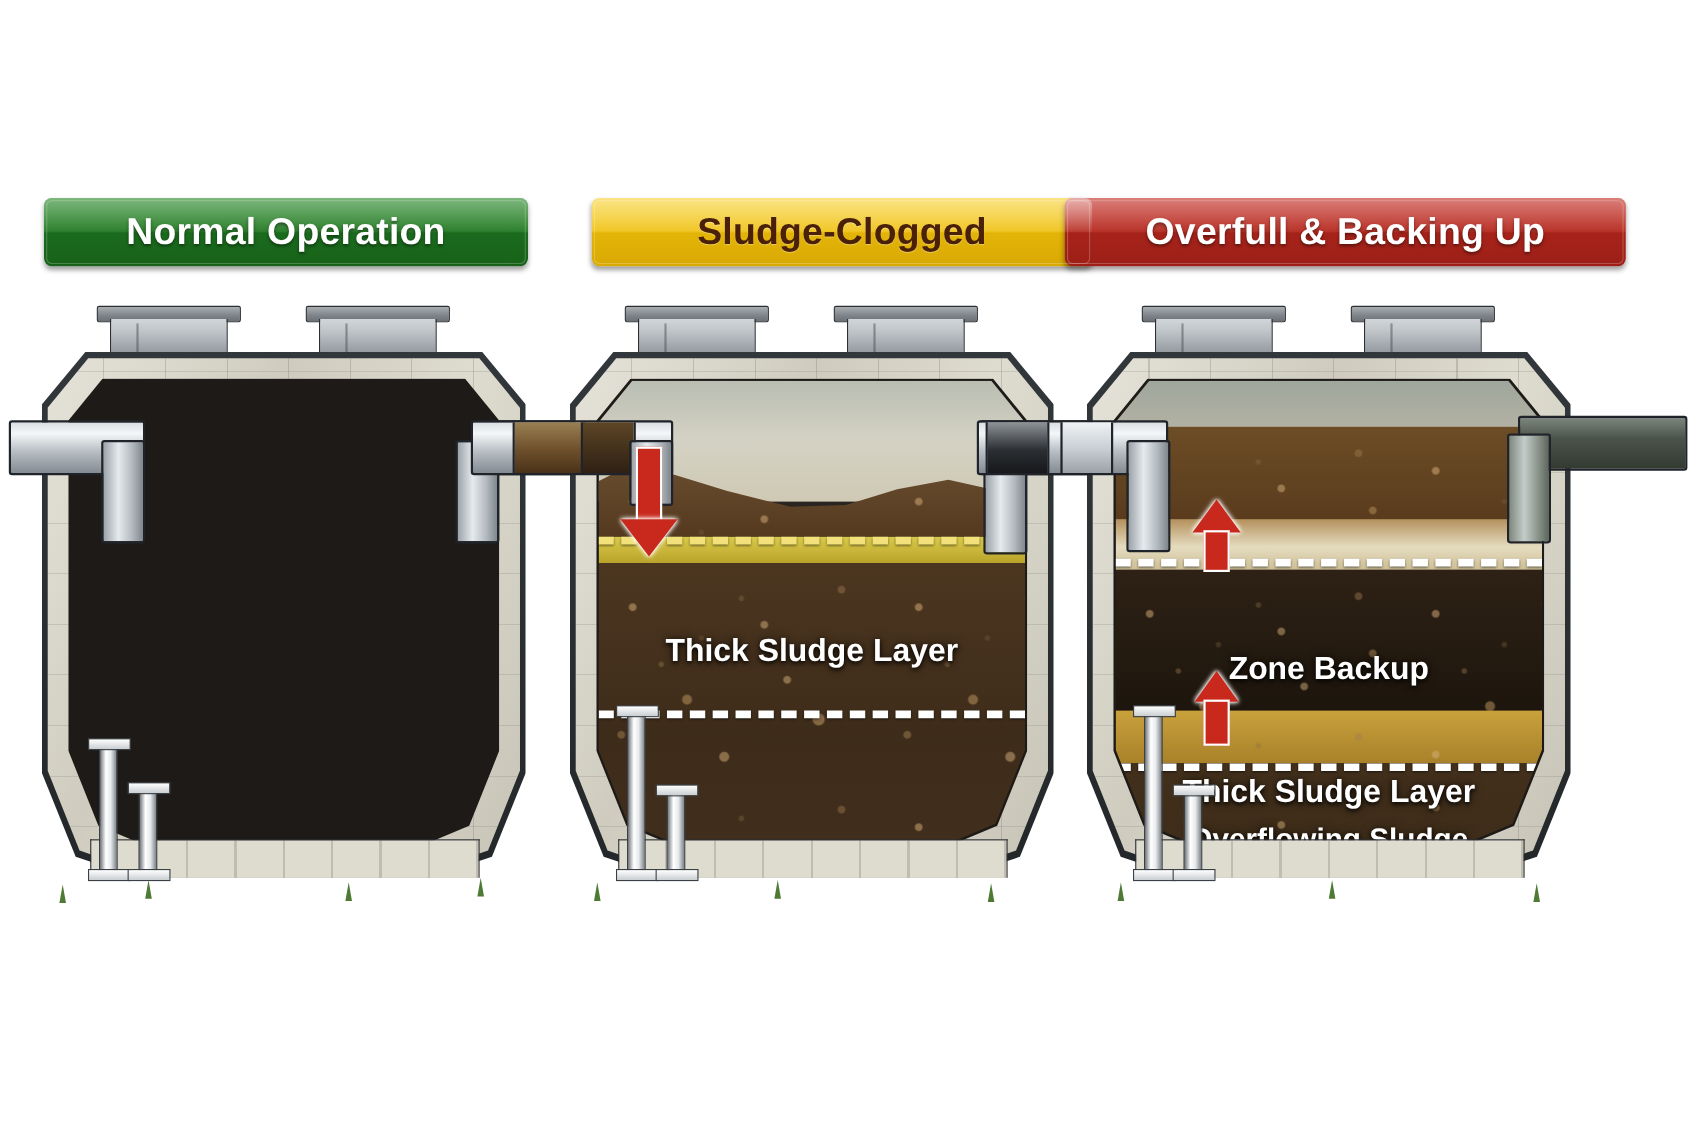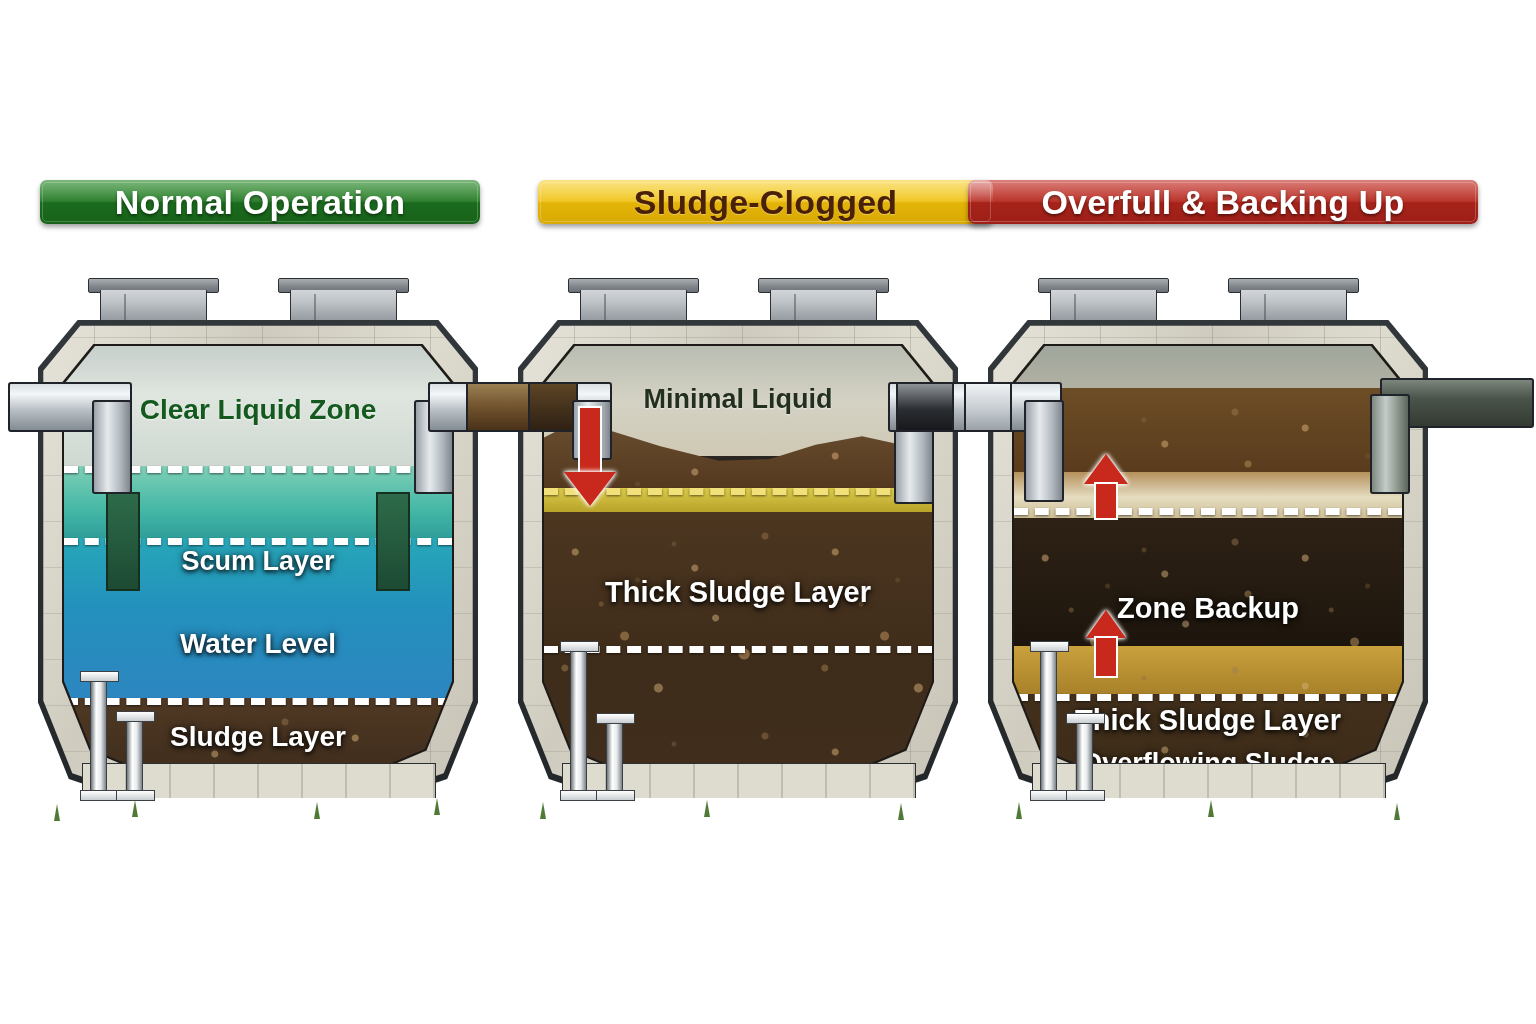--- a/index.html
+++ b/index.html
@@ -1,20 +1,20 @@
 <!DOCTYPE html>
 <html><head>
 <meta charset="utf-8">
 <style>
   html,body{margin:0;padding:0;background:#ffffff;}
   body{width:1536px;height:1024px;overflow:hidden;font-family:"Liberation Sans",sans-serif;}
   #stage{position:relative;width:1536px;height:1024px;background:#fff;}
 
   
-  .banner{position:absolute;height:44px;border-radius:7px;
+  .banner{position:absolute;height:62px;border-radius:7px;
     display:flex;align-items:center;justify-content:center;
     font-weight:bold;font-size:34px;letter-spacing:.2px;
     box-shadow:0 3px 5px rgba(0,0,0,.38);overflow:hidden;}
   .banner .bl{position:relative;z-index:3;white-space:nowrap;}
   .banner::before{content:"";position:absolute;left:0;right:0;top:0;height:50%;
     background:linear-gradient(to bottom,rgba(255,255,255,.38),rgba(255,255,255,.04));z-index:1;}
   .banner::after{content:"";position:absolute;inset:2px;border-radius:5px;
     border:1px solid rgba(255,255,255,.22);z-index:2;pointer-events:none;}
   .b-green{left:40px;top:180px;width:440px;background:linear-gradient(to bottom,#2e8b2e 0%,#247a24 48%,#1b6b1f 52%,#176218 100%);color:#fff;text-shadow:0 2px 3px rgba(0,0,0,.45);}
   .b-yellow{left:538px;top:180px;width:455px;background:linear-gradient(to bottom,#f7d33a 0%,#f0c41c 48%,#e3b408 52%,#d9a904 100%);color:#4a2008;text-shadow:0 1px 1px rgba(255,255,255,.35);justify-content:center;}
@@ -119,42 +119,20 @@
       </div>
     <div class="lid lidB">
         <div class="cap"></div>
         <div class="body"></div>
       </div>
 
     <div class="shell">
       <div class="wallwrap"></div>
         <div class="wallstone"></div>
       <div class="cav-border"></div>
-      <div class="cavity">
-
-        <div class="layer" style="top:0;height:120px;background:linear-gradient(to bottom,#c7cfcb,#dfe6df 40%,#cfd9d1 100%);"></div>
-
-        <div class="layer" style="top:120px;height:72px;background:linear-gradient(to bottom,#7ecfb6,#45b8a6 60%,#2f9e9a 100%);"></div>
-
-        <div class="layer" style="top:192px;height:160px;background:linear-gradient(to bottom,#27a7b8,#2390bd 45%,#2d86c0 100%);"></div>
-
-        <div class="layer grit" style="top:352px;height:120px;background:linear-gradient(to bottom,#503924,#412e1d 55%,#33241615 100%),#453022;"></div>
-
-        <div class="dash" style="top:120px;"></div>
-        <div class="dash" style="top:192px;"></div>
-        <div class="dash" style="top:352px;"></div>
-
-        <div class="lab lab-g" style="top:48px;font-size:28px;">Clear Liquid Zone</div>
-        <div class="lab lab-w" style="top:200px;font-size:27px;">Scum Layer</div>
-        <div class="lab lab-w" style="top:282px;font-size:28px;">Water Level</div>
-        <div class="lab lab-w" style="top:375px;font-size:28px;">Sludge Layer</div>
-
-        <div style="position:absolute;left:42px;top:146px;width:30px;height:95px;background:linear-gradient(to bottom,#2d6b4a,#1d4a33);border:2px solid #15301f;"></div>
-        <div style="position:absolute;right:42px;top:146px;width:30px;height:95px;background:linear-gradient(to bottom,#2d6b4a,#1d4a33);border:2px solid #15301f;"></div>
-      </div>
 
       <div class="base"></div>
     </div>
 
     <div class="stick" style="left:52px;top:398px;height:118px;"></div>
     <div class="stick" style="left:88px;top:438px;height:78px;"></div>
 
     <div class="pipe pipe-h" style="left:-30px;top:104px;width:120px;"></div>
     <div class="pipe pipe-v" style="left:54px;top:122px;height:90px;"></div>
 
@@ -183,21 +161,20 @@
         <div class="layer" style="top:0;height:110px;background:linear-gradient(to bottom,#b9bdb2,#d4d2c4 50%,#cfc9b4 100%);"></div>
 
         <div class="layer grit" style="top:70px;height:72px;background:linear-gradient(to bottom,#6b4f31,#54391f);
              clip-path:polygon(0 30%,8% 8%,18% 22%,30% 42%,45% 62%,58% 60%,70% 40%,82% 28%,92% 40%,100% 28%,100% 100%,0 100%);"></div>
         <div class="layer" style="top:142px;height:24px;background:linear-gradient(to bottom,#d9c94a,#b9a32a);"></div>
         <div class="layer grit" style="top:166px;height:306px;background:linear-gradient(to bottom,#4c3620,#3e2c1a 50%,#34251522 100%),#443020;"></div>
 
         <div class="dash dash-y" style="top:142px;"></div>
         <div class="dash" style="top:300px;"></div>
 
-        <div class="lab lab-d" style="top:38px;font-size:27px;">Minimal Liquid</div>
         <div class="lab lab-w" style="top:230px;font-size:29px;">Thick Sludge Layer</div>
       </div>
       <div class="base"></div>
     </div>
 
     <div class="stick" style="left:52px;top:368px;height:148px;"></div>
     <div class="stick" style="left:88px;top:440px;height:76px;"></div>
 
     <div class="pipe pipe-h" style="left:-90px;top:104px;width:180px;">
       <div class="pseg" style="left:36px;width:62px;background:linear-gradient(to bottom,#9a7f52,#6d4f2b 55%,#4a3218);"></div>

